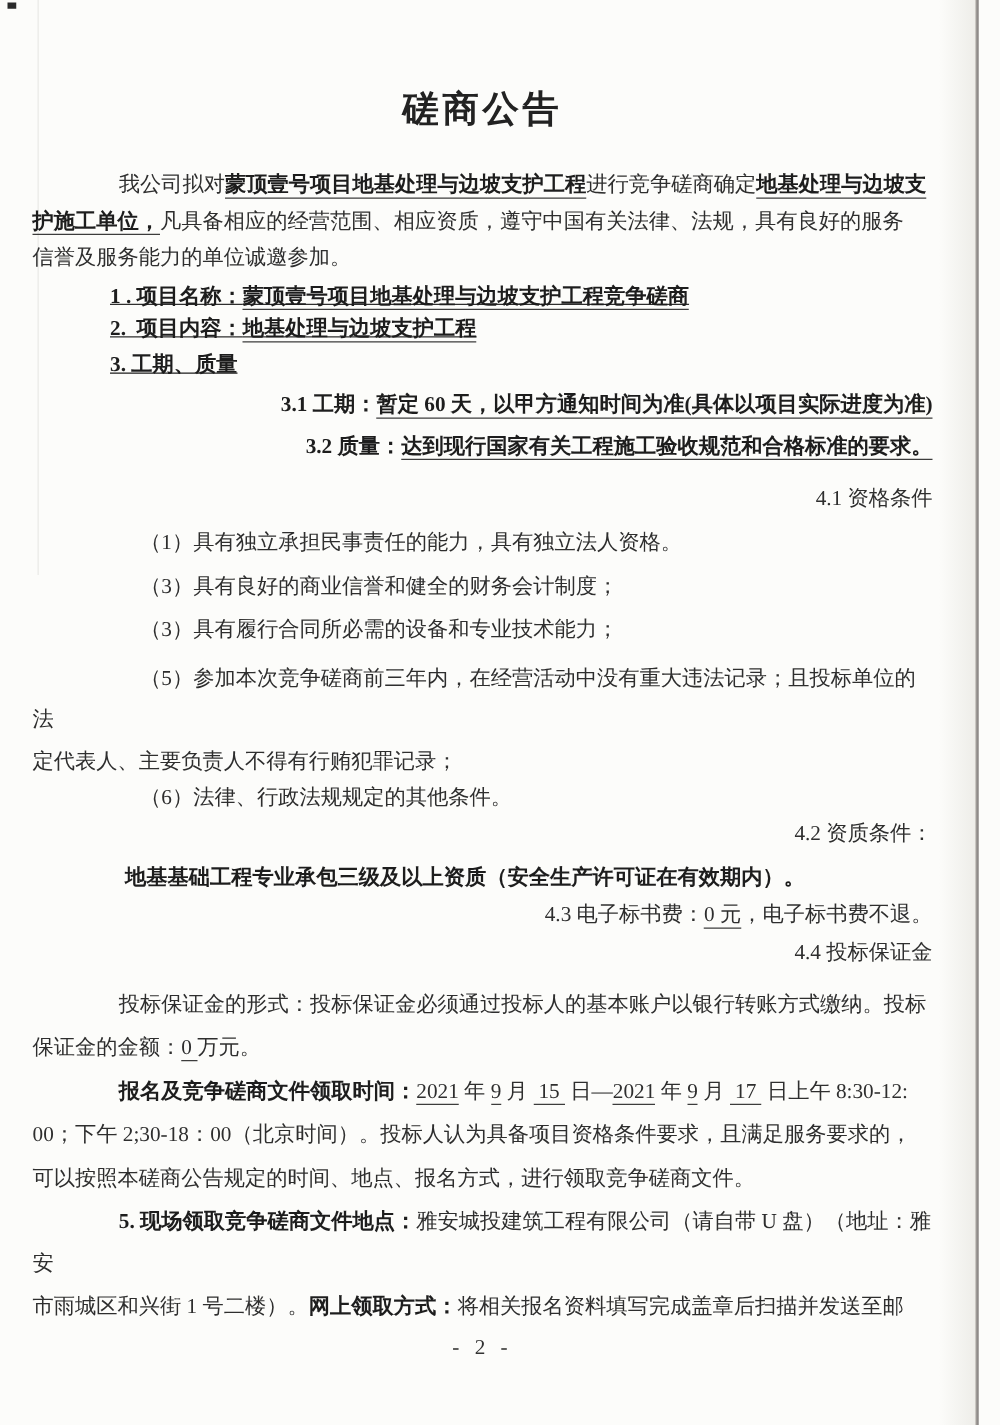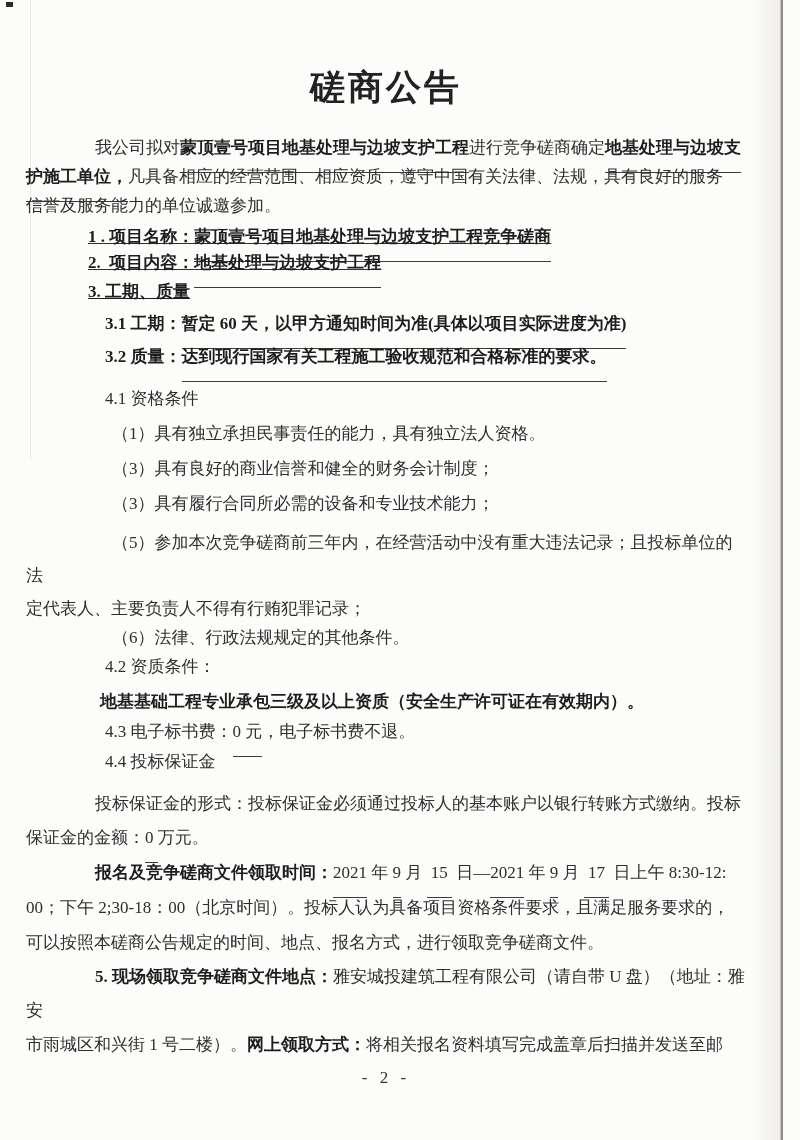--- a/index.html
+++ b/index.html
@@ -13,32 +13,32 @@
   
   .edge-shade { position:absolute; top:0; right:19px; width:30px; height:1140px;
     background:linear-gradient(to right, rgba(240,240,236,0), rgba(234,233,228,.8)); }
   .edge-line { position:absolute; top:0; left:780px; width:3px; height:1140px;
     background:#8f8b89; border-left:1px solid #cac7c2; }
   .corner-mark { position:absolute; top:2px; left:6px; width:7px; height:5px; background:#2a2a2a; }
   .crease-line { position:absolute; top:0; left:30px; width:1px; height:460px; background:rgba(200,200,196,.35); }
 
   .content { position:relative; padding:0 54px 0 26px; }
 
-  h1.title { margin-top:64px; text-align:center; font-size:35px; font-weight:bold;
+  h1.title { margin-top:64px; text-align:center; font-size:29px; font-weight:bold;
     color:#222; letter-spacing:3px; line-height:48px; }
 
   p { white-space:pre-wrap; font-size:17px; line-height:26px; color:#2e2e2e; }
   .b { font-weight:bold; color:#1d1d1d; }
-  .u { border-bottom:1.4px solid #3c3c3c; padding-bottom:15px; }
+  .u { border-bottom:1.4px solid #3c3c3c; padding-bottom:1px; }
 
   .intro-line { line-height:29px; }
   .intro-start { margin-top:21px; text-indent:69px; }
 
   .ml-item  { margin-left:62px;text-decoration:underline; }   
-  .ml-sub   { margin-left:79px; }   
+  .ml-sub   { margin-left:79px;text-align:right; }   
   .ml-cond  { margin-left:86px; }   
   .ml-qual  { margin-left:74px; }
 
   .mt4  { margin-top:4px; }  .mt3  { margin-top:3px; }
   .mt6  { margin-top:6px; }  .mt7  { margin-top:7px; }
   .mt9  { margin-top:9px; }  .mt12 { margin-top:12px; }
   .mt16 { margin-top:16px; }
 
   .wrap2 { line-height:33px; text-indent:86px; }    
   .wrap2 + .flush { margin-top:0; line-height:33px; }

